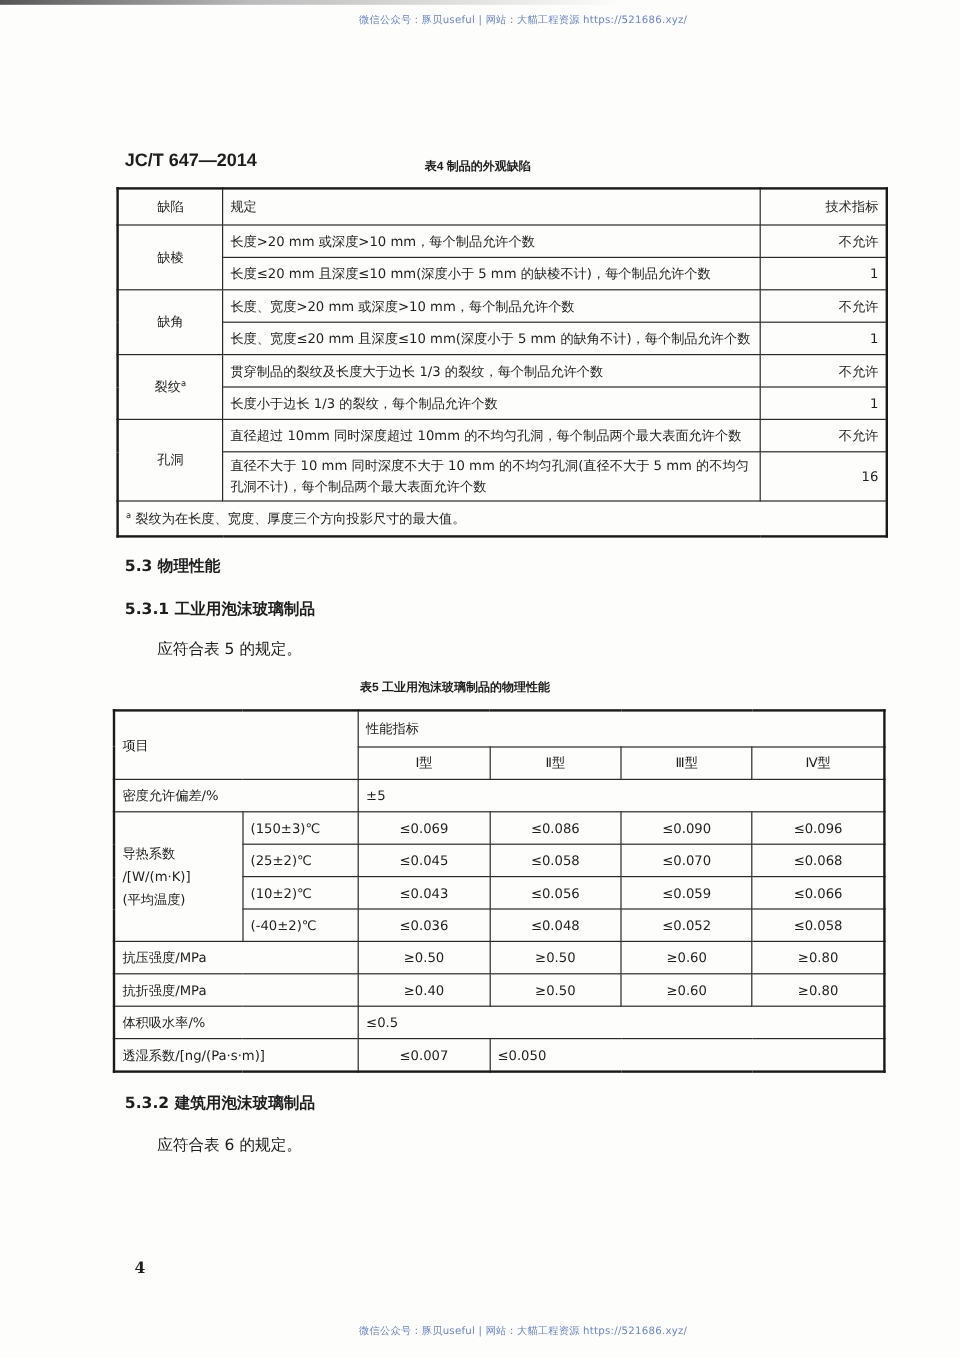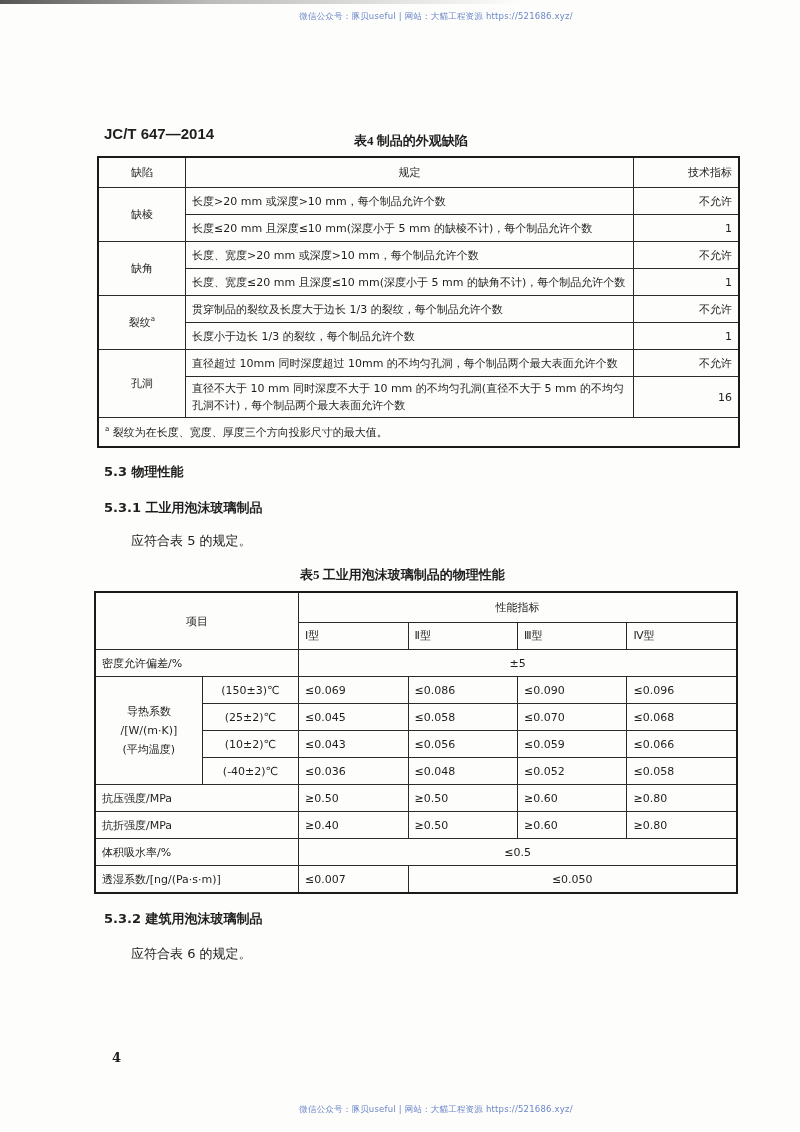--- a/index.html
+++ b/index.html
@@ -19,21 +19,21 @@
     font-family: "DejaVu Sans", sans-serif;
     padding-left: 36px;
   }
   .wm-top { top: 11px; }
   .wm-bottom { top: 1104px; }
   .std-code {
     position: absolute; left: 104px; top: 89px;
     font-family: "Liberation Sans", sans-serif; font-weight: bold; font-size: 15px; margin-top: 36px;
   }
   .table-caption {
-    position: absolute; font-family: Liberation Serif, serif; font-weight: bold; font-size: 13px;
+    position: absolute; font-family: Liberation Sans, sans-serif; font-weight: bold; font-size: 10px;
   }
   .cap4 { left: 354px; top: 132px; }
   .cap5 { left: 300px; top: 566px; }
   .heading {
     position: absolute; font-family: "DejaVu Sans", sans-serif; font-weight: bold; font-size: 13px;
   }
   .h53 { left: 104px; top: 463px; }
   .h531 { left: 104px; top: 499px; }
   .h532 { left: 104px; top: 910px; }
   .para { position: absolute; font-size: 13px; font-family: "DejaVu Sans", sans-serif; }
@@ -43,27 +43,27 @@
 
   table { position: absolute; border-collapse: collapse; font-size: 11px; font-family: "DejaVu Sans", sans-serif; }
   td, th { border: 1px solid #2a2a2a; font-weight: normal; padding: 0 6px; }
   .t4 { left: 97px; top: 156px; width: 643px; border: 2px solid #1a1a1a; }
   .t4 td { height: 26px; }
   .t4 .c1 { width: 74px; text-align: center; }
   .t4 .c3 { width: 92px; text-align: right; }
   .t4 .head td { height: 29px; }
   .t4 .tall { height: 40px; line-height: 17px; }
   .t4 .note td { height: 28px; }
-  .center { text-align: center; }
+  .center { }
 
   .t5 { left: 94px; top: 591px; width: 644px; border: 2px solid #1a1a1a; }
   .t5 td { height: 26px; margin-top: 12px; }
   .t5 .col-a { width: 108px; }
   .t5 .col-b { width: 93px; }
-  .t5 .val { width: 118px; }
+  .t5 .val { text-align: center; width: 118px; }
   .sup { font-size: 7px; vertical-align: super; }
 </style>
 </head>
 <body>
 
 <div class="topshade"></div>
 <div class="watermark wm-top">微信公众号：豚贝useful | 网站：大貓工程资源 https://521686.xyz/</div>
 
 <div class="std-code">JC/T 647—2014</div>
 <div class="table-caption cap4">表4   制品的外观缺陷</div>

